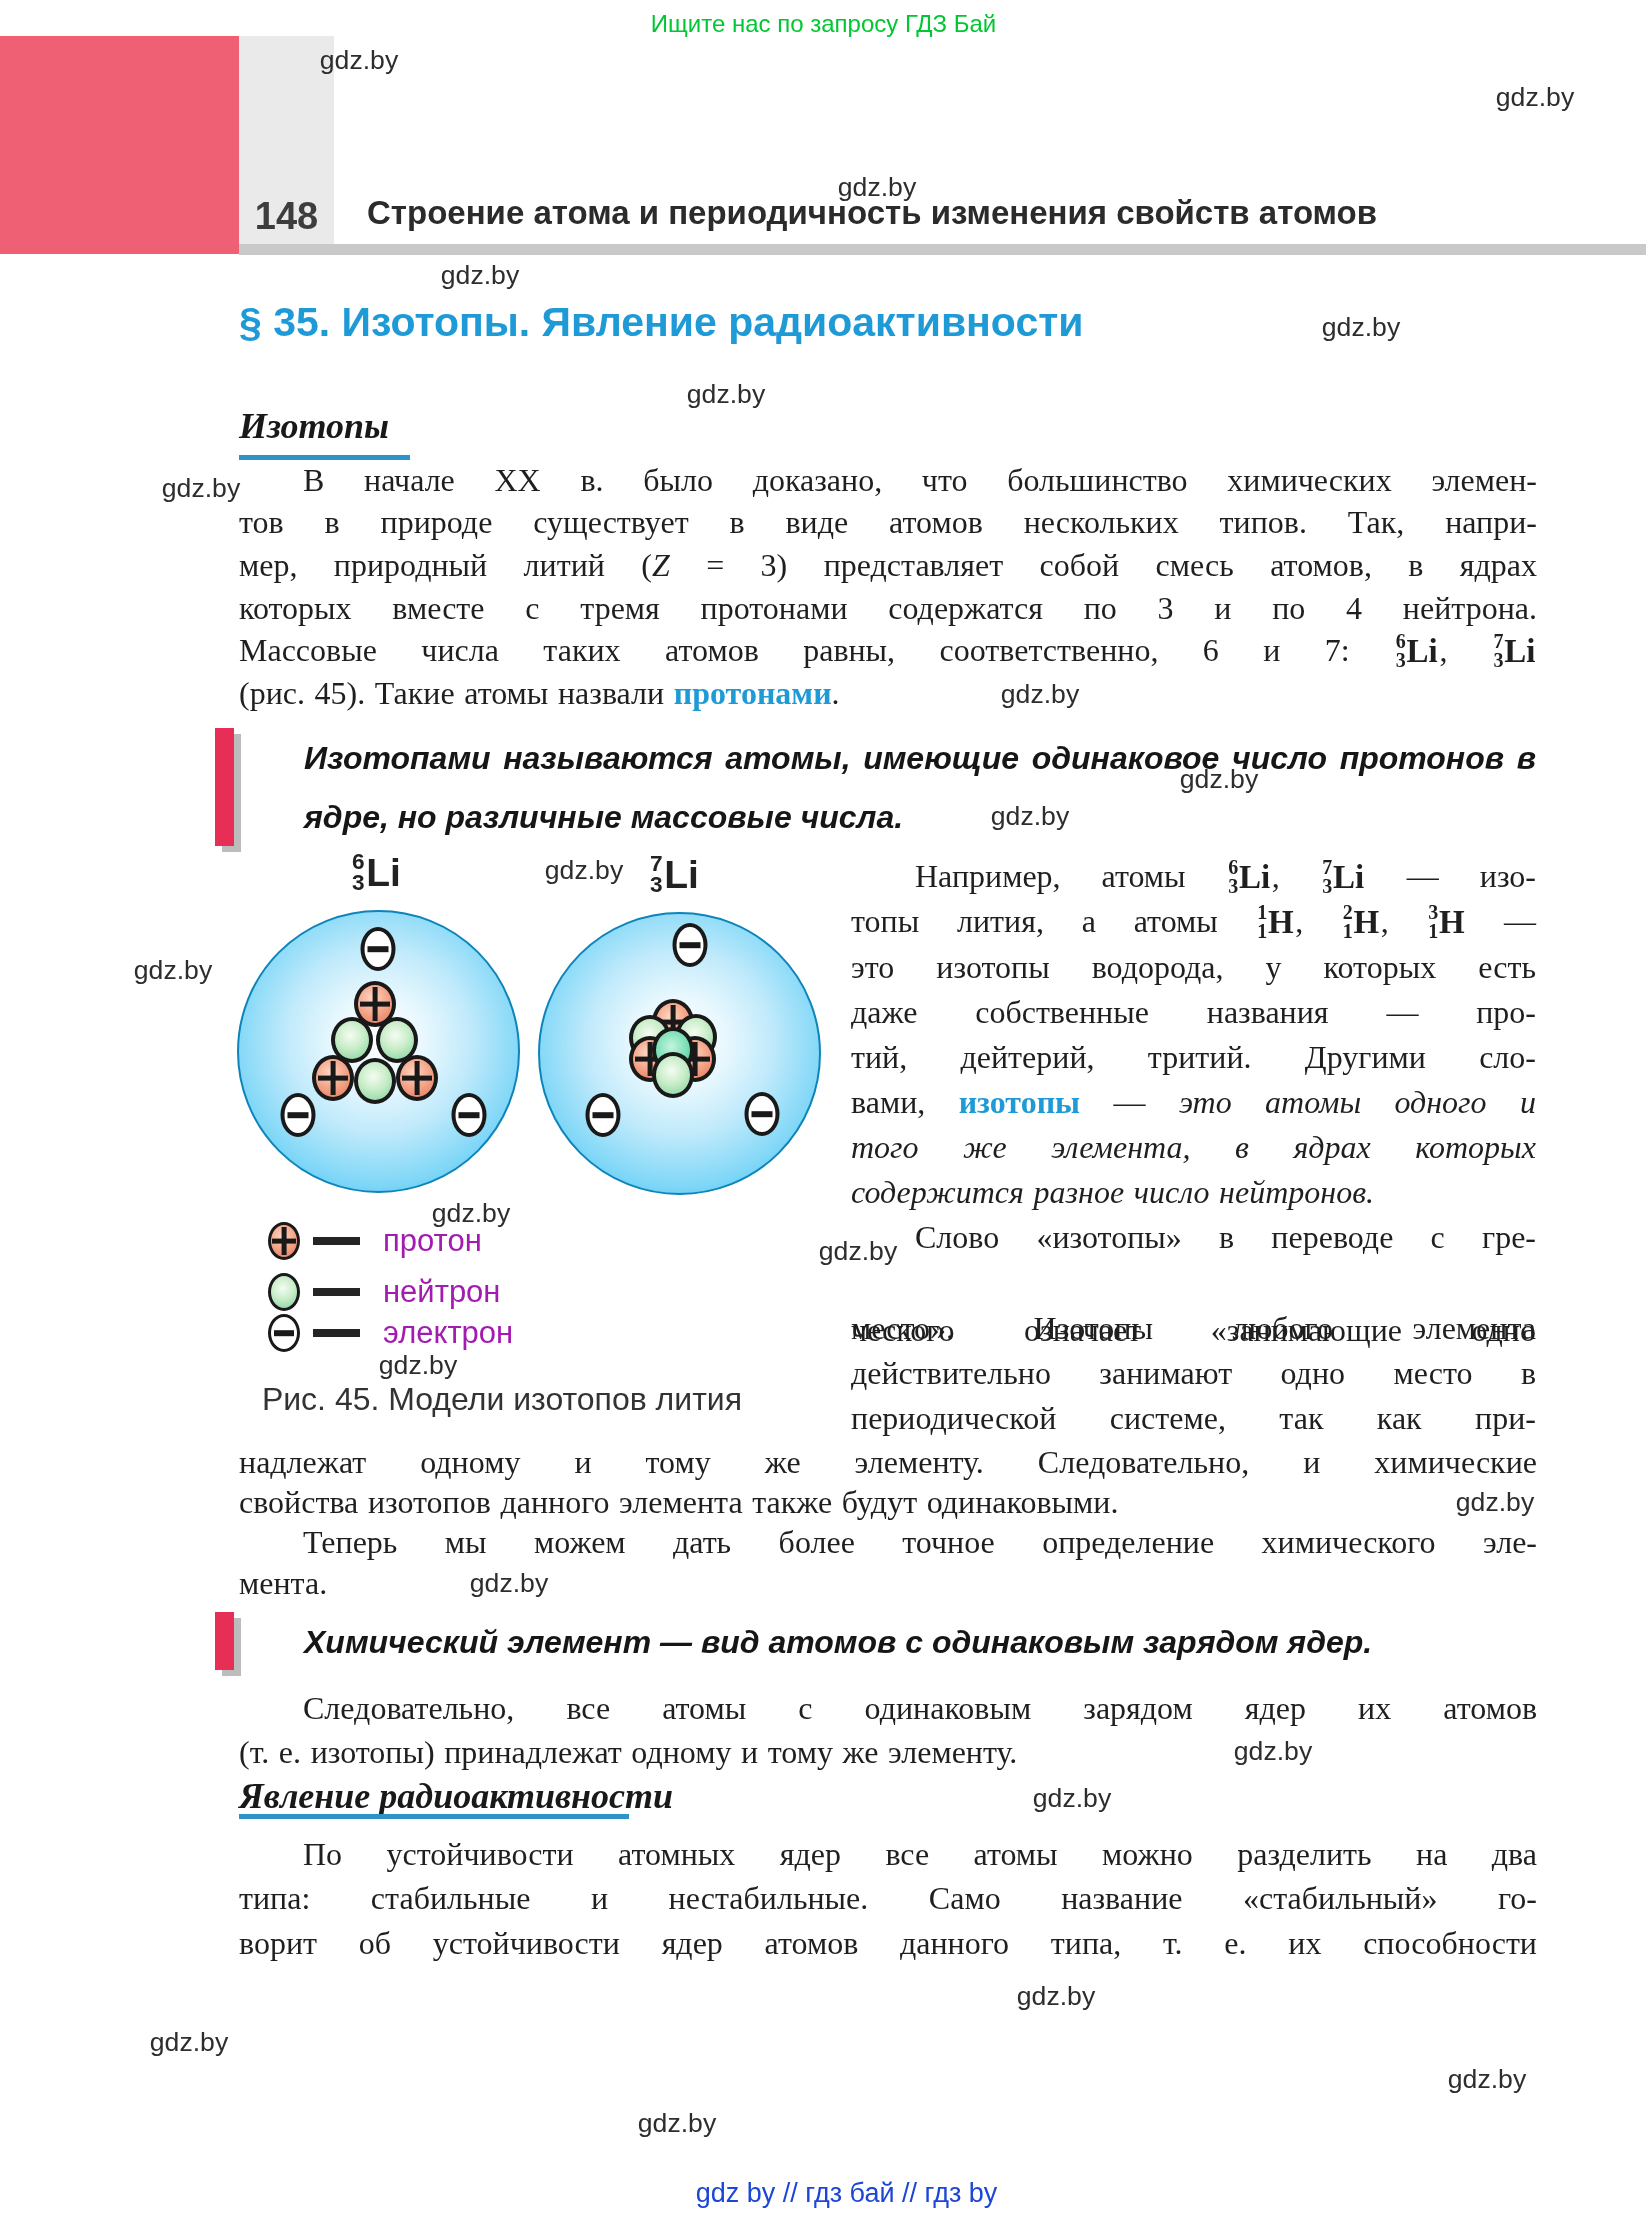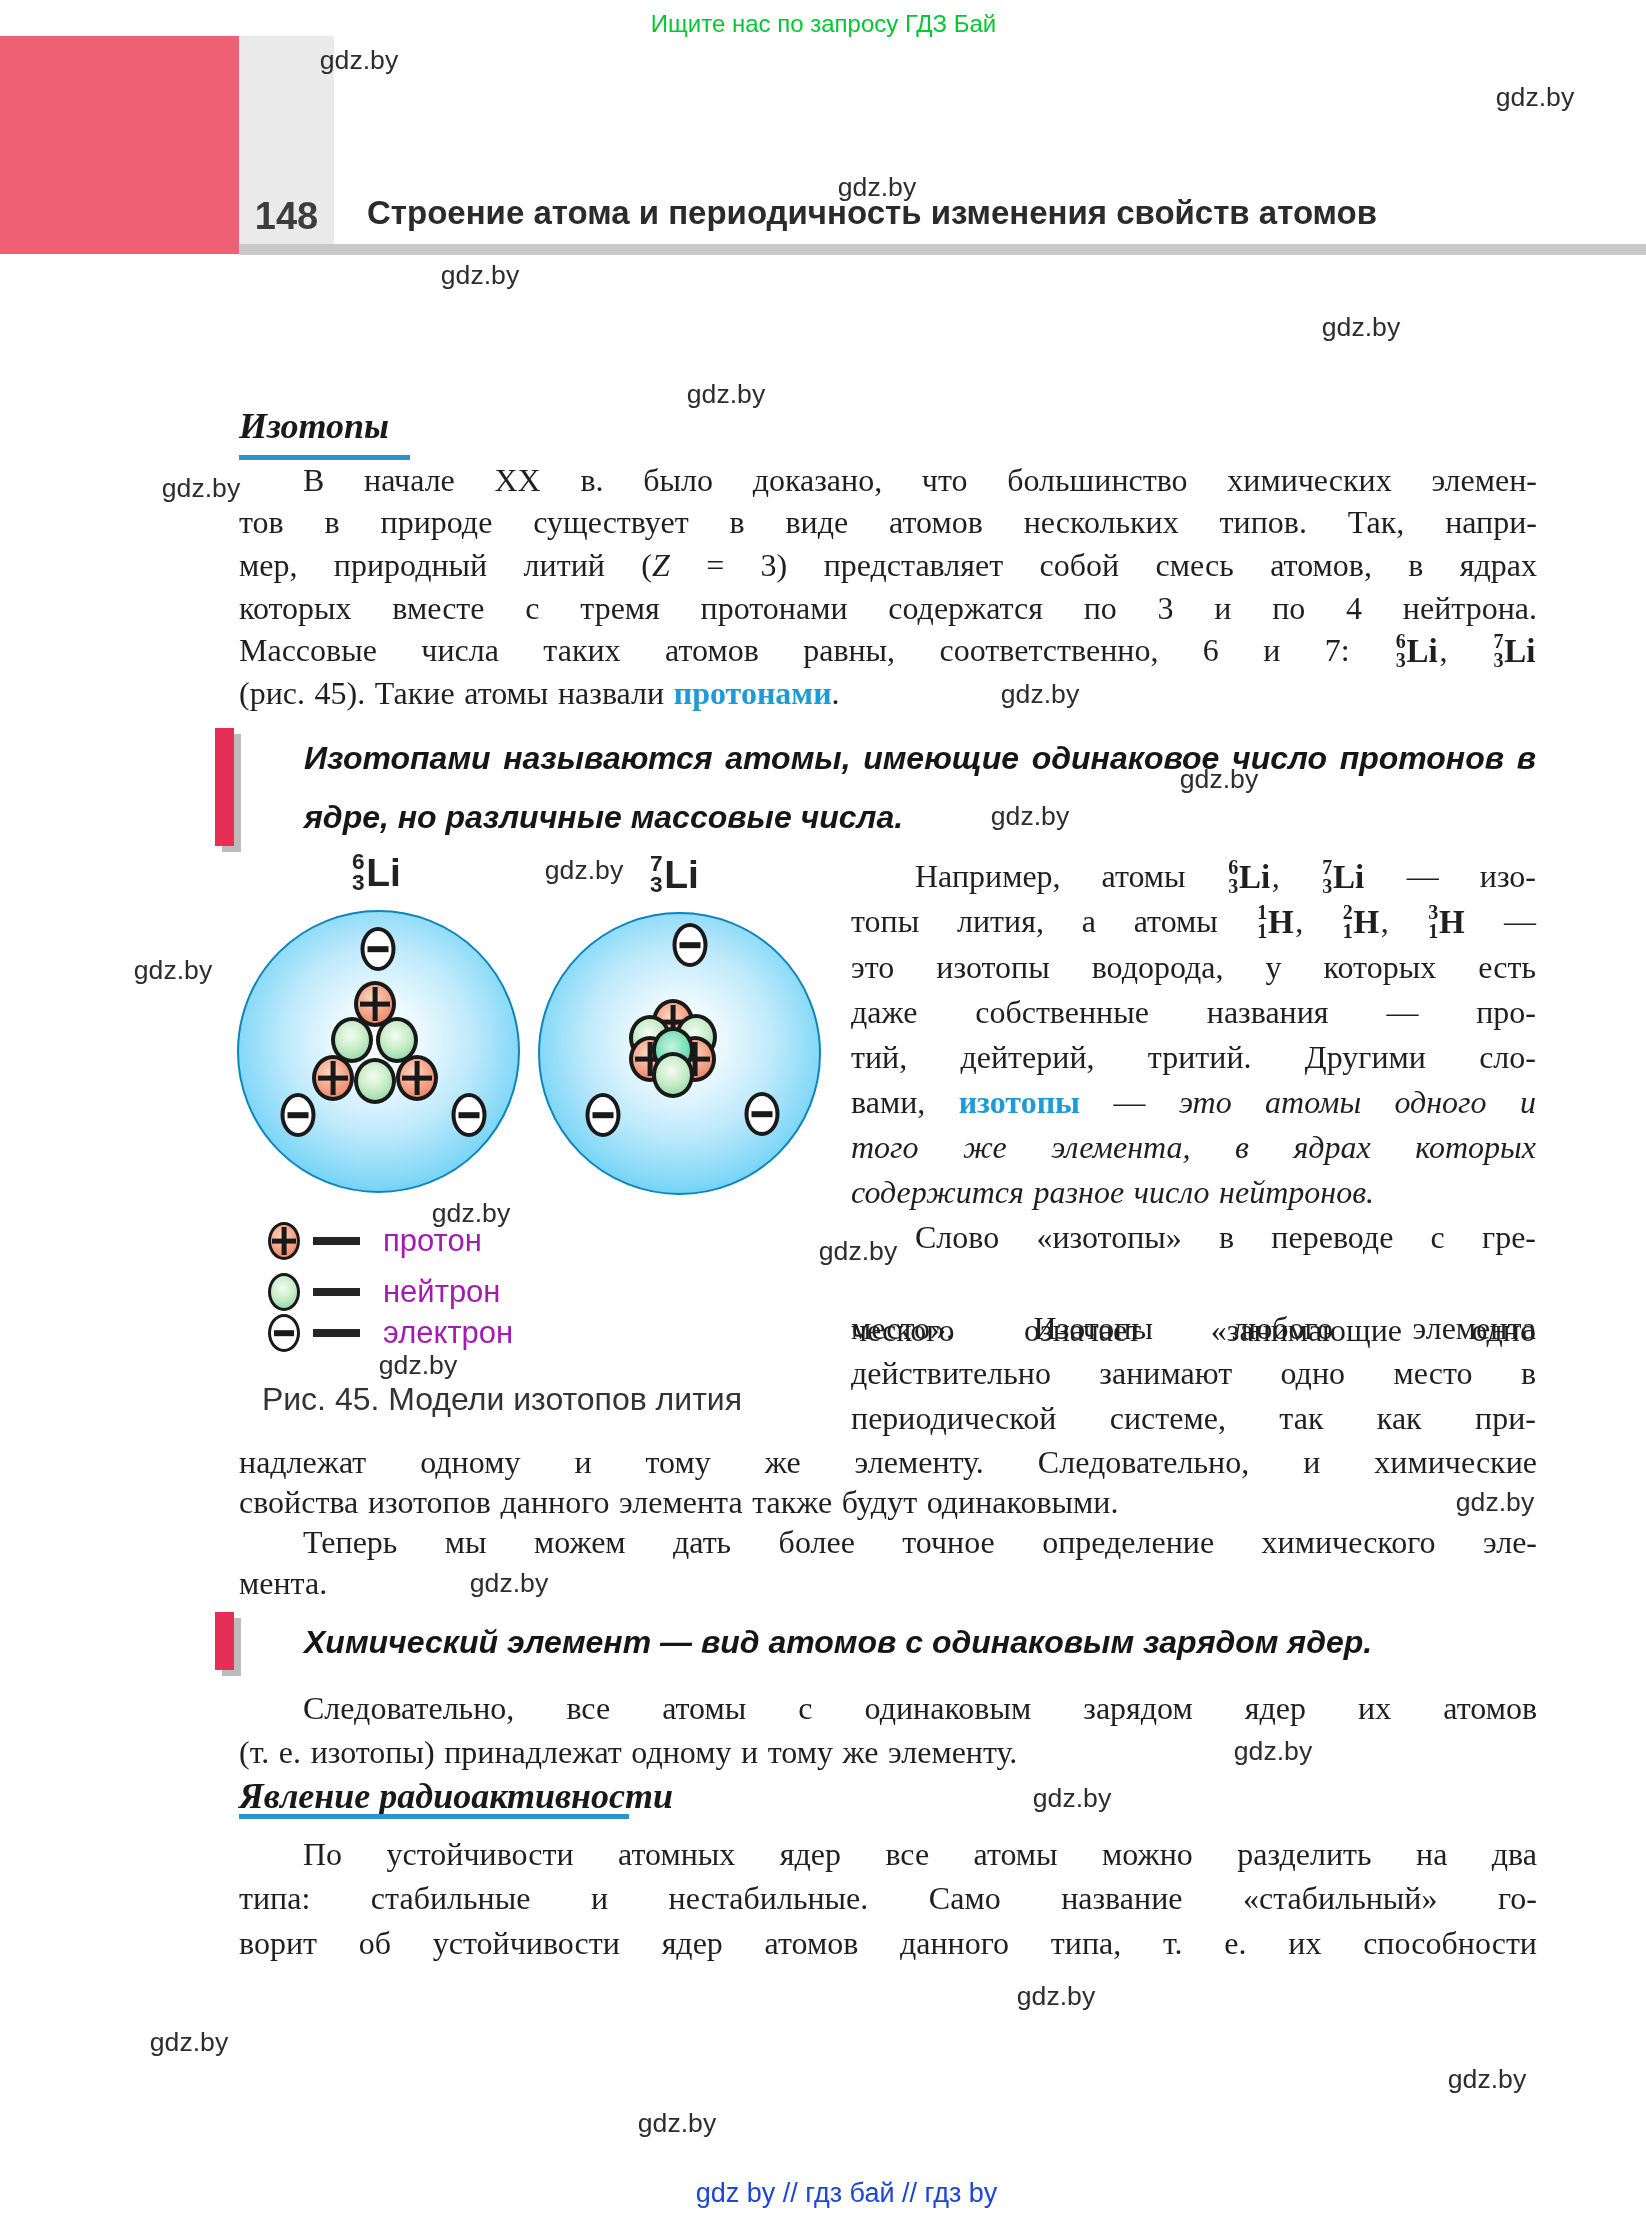--- a/index.html
+++ b/index.html
@@ -73,20 +73,21 @@
 <body>
 
 <div id="page">
   <div class="promo">Ищите нас по запросу ГДЗ Бай</div>
   <div class="pinkbox"></div>
   <div class="numbox">
     <span class="pagenum">148</span>
   </div>
   <div class="hrule"></div>
   <div class="runhead">Строение атома и периодичность изменения свойств атомов</div>
+  <div class="title">§ 35. Изотопы. Явление радиоактивности</div>
   <div id="content">
       <div class="wm" style="left: 359px; top: 60px;">gdz.by</div>
       <div class="wm" style="left: 1535px; top: 97px;">gdz.by</div>
       <div class="wm" style="left: 877px; top: 187px;">gdz.by</div>
       <div class="wm" style="left: 480px; top: 275px;">gdz.by</div>
       <div class="wm" style="left: 1361px; top: 327px;">gdz.by</div>
       <div class="wm" style="left: 726px; top: 394px;">gdz.by</div>
       <div class="wm" style="left: 201px; top: 488px;">gdz.by</div>
       <div class="wm" style="left: 1040px; top: 694px;">gdz.by</div>
       <div class="wm" style="left: 1219px; top: 779px;">gdz.by</div>

